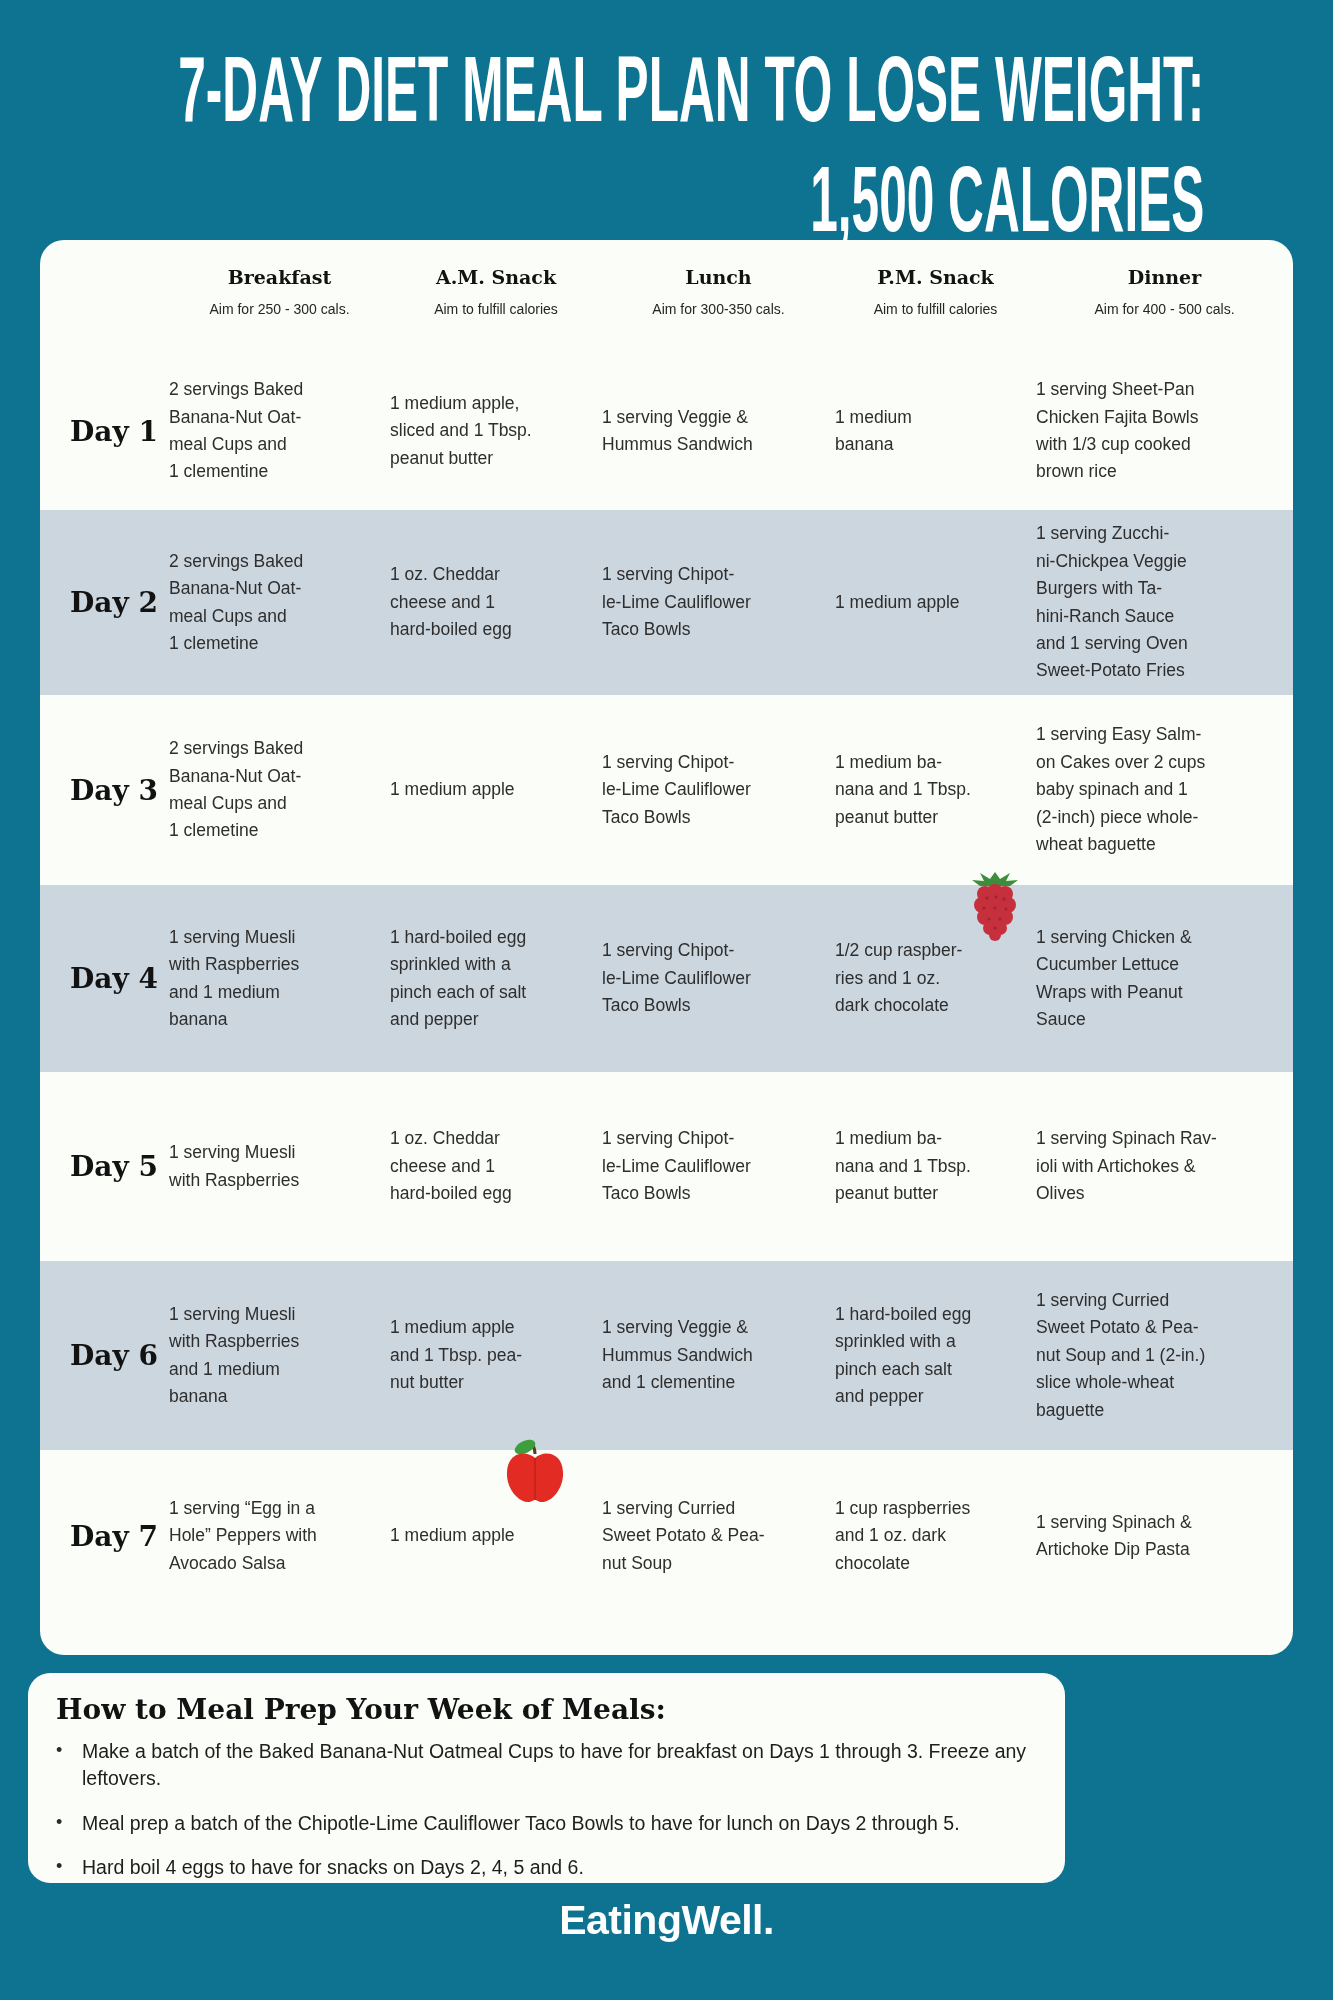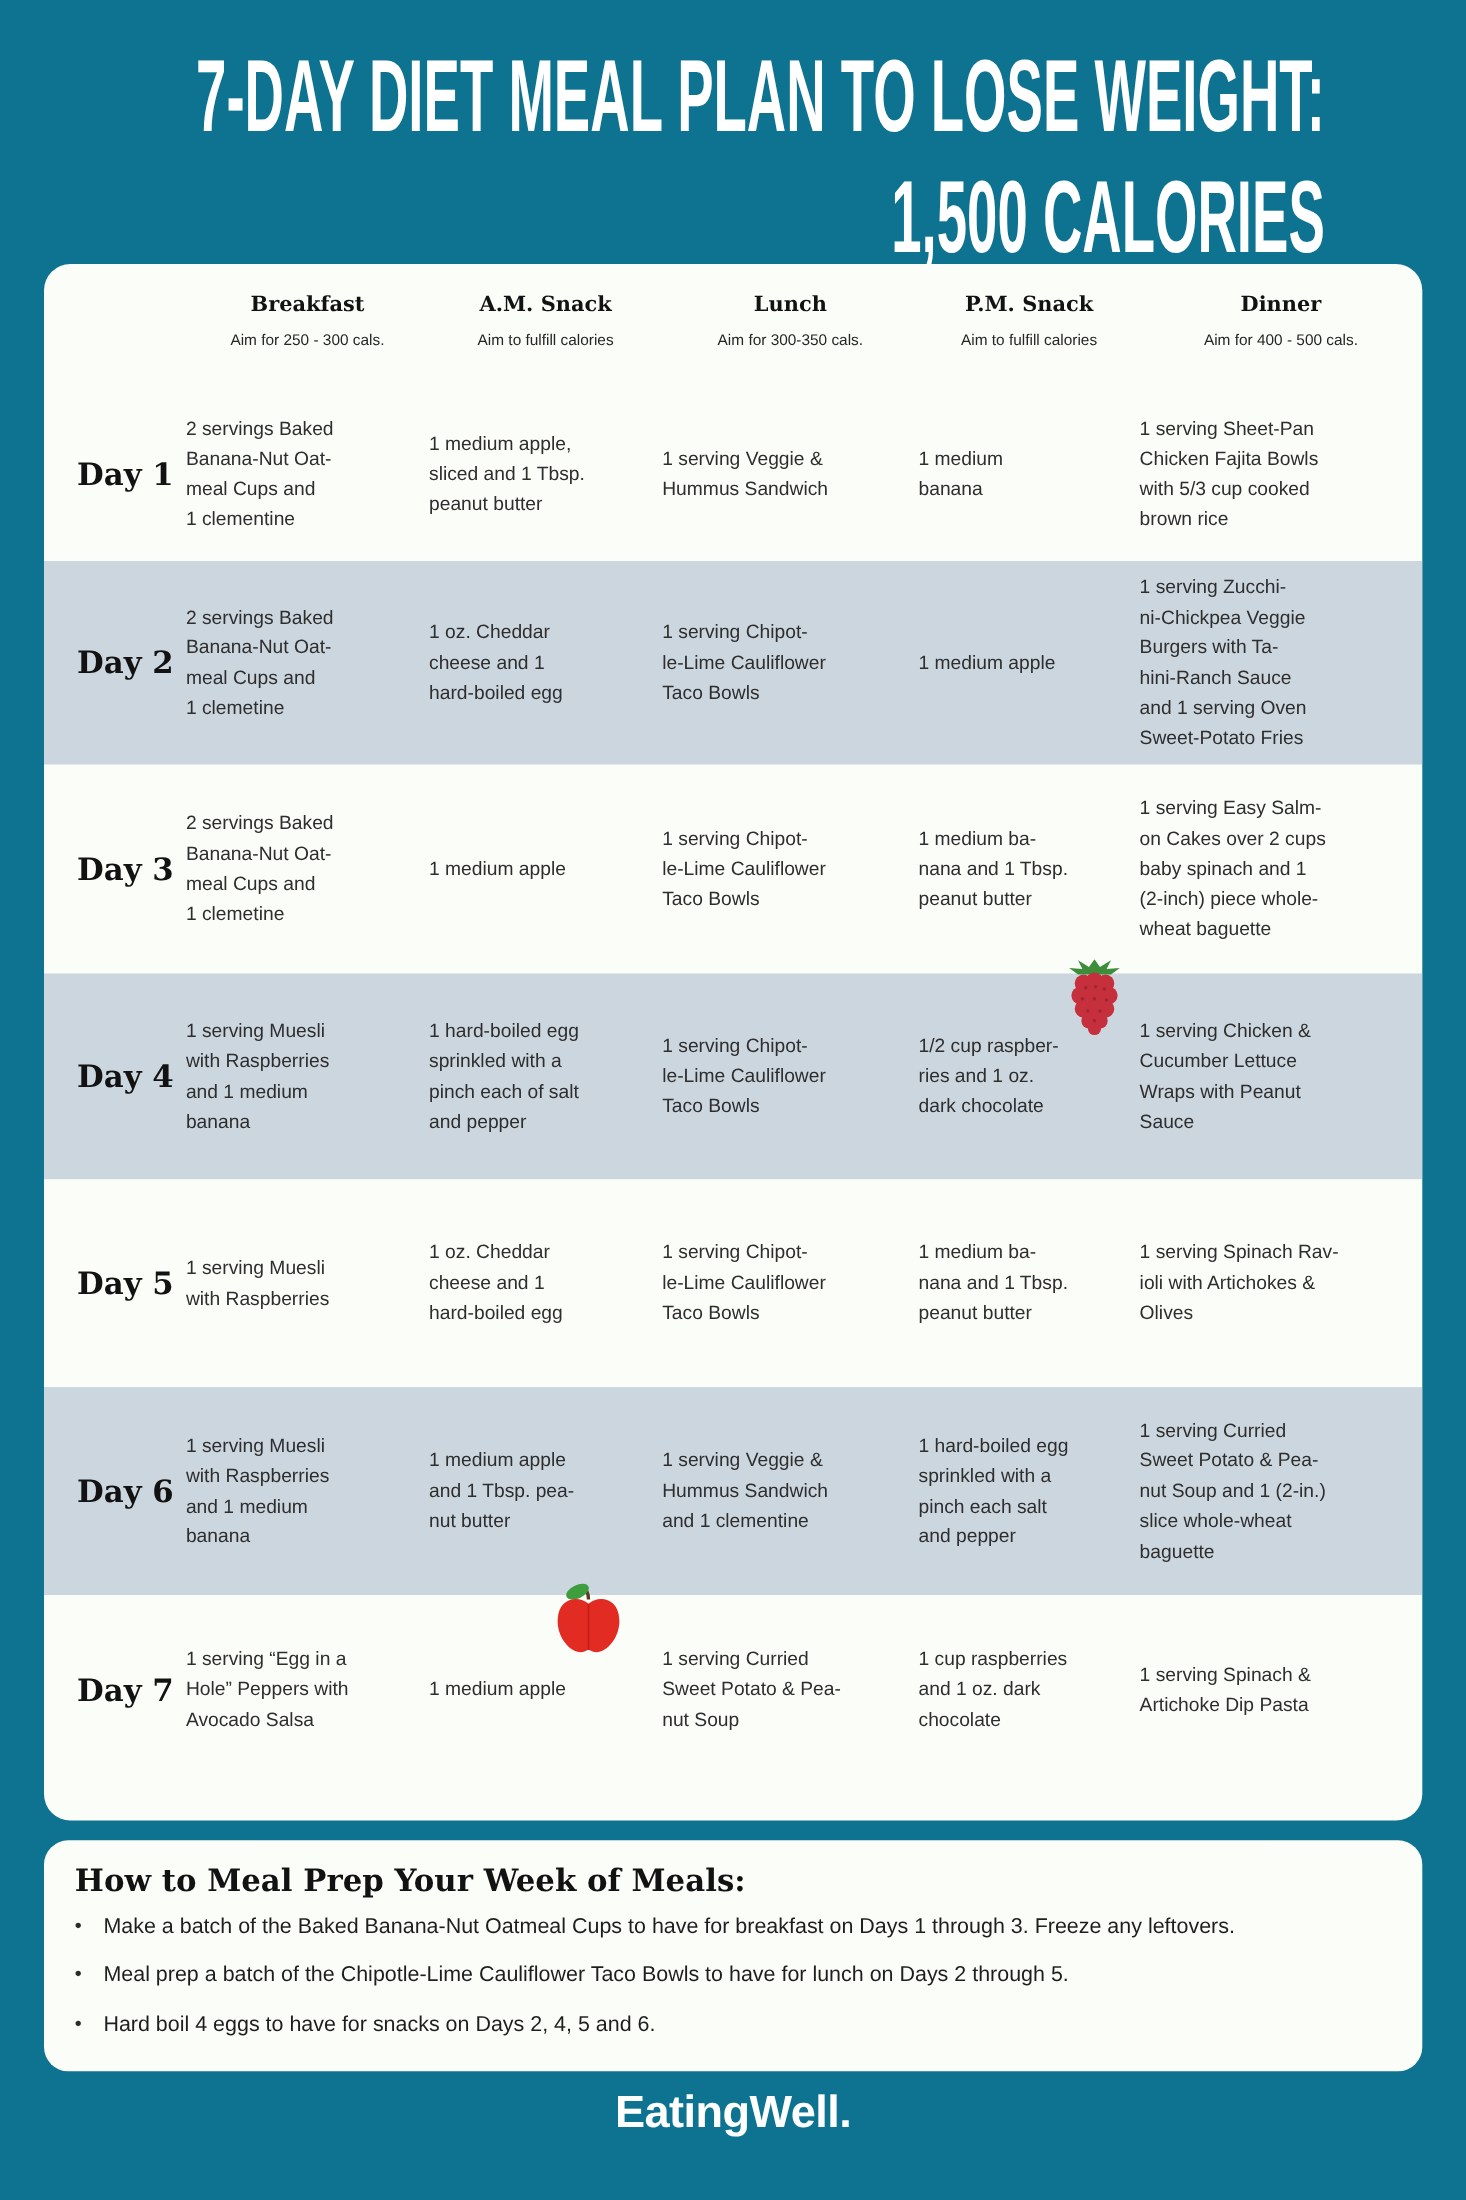--- a/index.html
+++ b/index.html
@@ -69,22 +69,22 @@
     font-size:17.5px; line-height:1.57; color:#2e2e2e;
     white-space:pre-line;
     padding-right:14px;
   }
   
   .icon-raspberry { position:absolute; left:970px; top:872px; width:50px; height:70px; }
   .icon-apple     { position:absolute; left:504px; top:1438px; width:62px; height:70px; }
   
   .prep-card {
     position:absolute;
-    left:40px; top:1673px;
-    width:1253px; height:210px;
+    left:28px; top:1673px;
+    width:1037px; height:210px;
     background:#fbfdf8;
     border-radius:22px;
     padding:20px 28px 18px 28px;
   }
   .prep-heading {
     font-family:"DejaVu Serif","Liberation Serif",serif;
     font-weight:bold; font-size:28px; color:#121212;
     margin-bottom:12px;
   }
   .bullet { display:flex; margin-bottom:17px; }
@@ -147,21 +147,21 @@
 1 clementine</div>
       <div class="cell">1 medium apple,
 sliced and 1 Tbsp.
 peanut butter</div>
       <div class="cell">1 serving Veggie &amp;
 Hummus Sandwich</div>
       <div class="cell">1 medium
 banana</div>
       <div class="cell">1 serving Sheet-Pan
 Chicken Fajita Bowls
-with 5/3 cup cooked
+with 1/3 cup cooked
 brown rice</div>
     </div>
 
     <div class="grid-row day-row alt r2">
       <div class="day-label">Day 2</div>
       <div class="cell">2 servings Baked
 Banana-Nut Oat-
 meal Cups and
 1 clemetine</div>
       <div class="cell">1 oz. Cheddar

